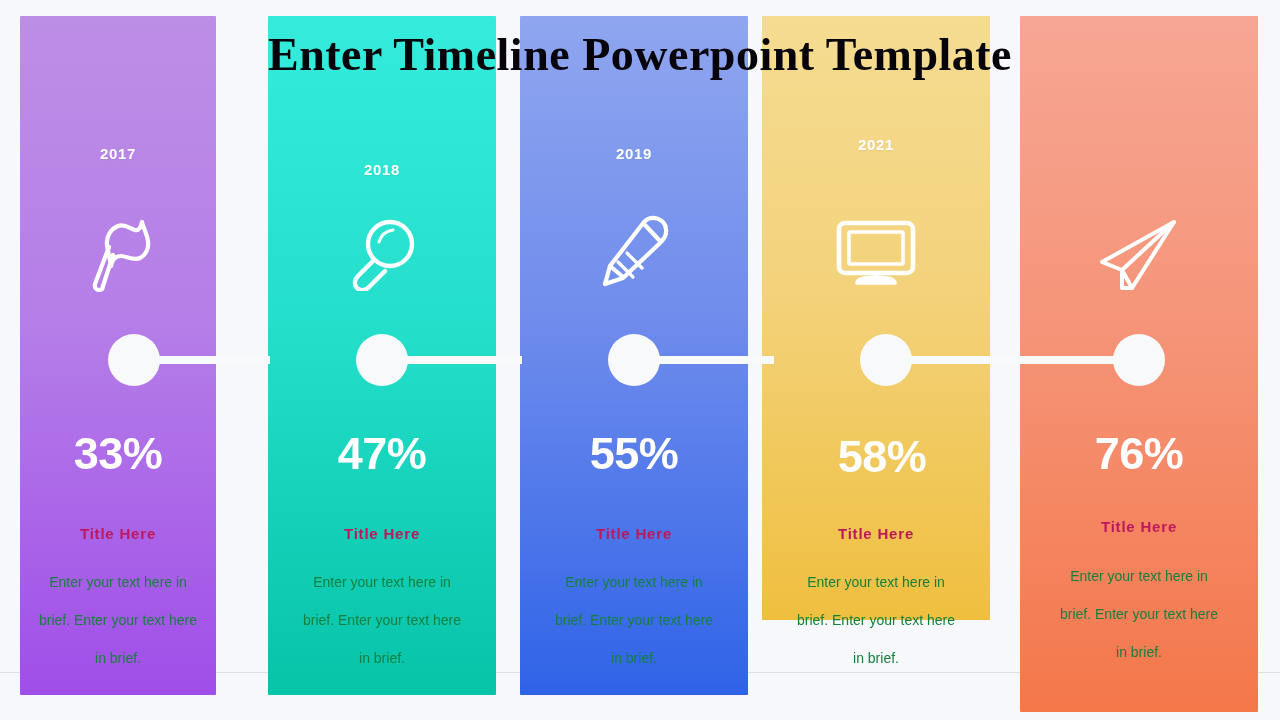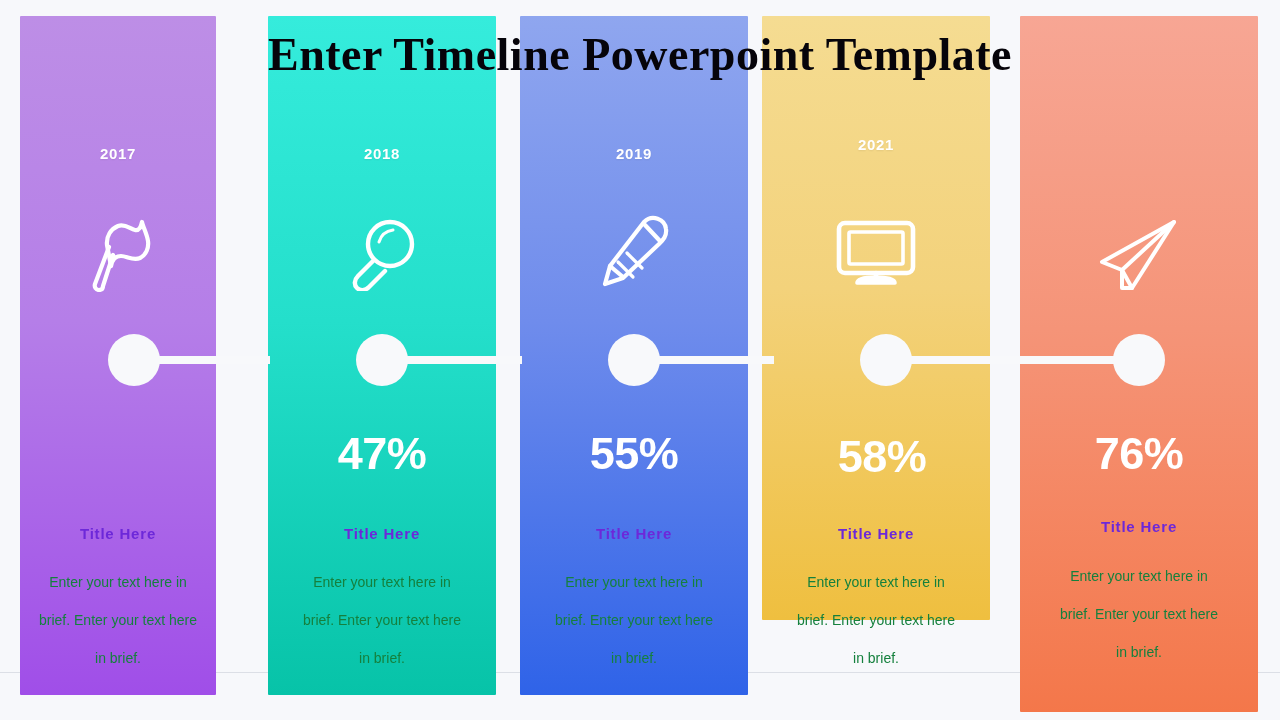--- a/index.html
+++ b/index.html
@@ -84,21 +84,21 @@
     font-weight: bold;
     font-size: 45px;
     letter-spacing: -0.5px;
     line-height: 1;
   }
 
   .title-here {
     position: absolute;
     left: 0;
     right: 0;
-    color: #6d28d9;
+    color: #be185d;
     font-weight: bold;
     font-size: 15px;
     letter-spacing: 0.8px;
   }
 
   .body-text {
     position: absolute;
     color: #15803d;
     font-size: 14px;
     line-height: 38px;
@@ -161,29 +161,30 @@
   <div class="column" style="left:20px; top:16px; width:196px; height:679px;">
     <div class="col-fill" style="background:linear-gradient(180deg,#bd8ee6 0%,#b57ee8 45%,#a04ee8 100%);"></div>
     <div class="col-content">
       <div class="year" style="top:129px;">2017</div>
       <div class="icon-wrap" style="top:198px;height:78px;">
         <svg width="66" height="78" viewBox="0 0 66 78" fill="none" stroke="#ffffff" stroke-width="4.2" stroke-linecap="round" stroke-linejoin="round">
           <path d="M22 31 C21 22 26 15 33 12 C40 9 45 15 50 16 C54 17 56 13 57 8 C58 13 62 20 63 27 C64 34 61 41 55 44 C48 47 42 42 36 42 C30 42 27 47 26 52 Z"></path>
           <path d="M24 33 L10 70 C9 73 11 76 14 76 C16 76 18 75 18 72 L28 41"></path>
         </svg>
       </div>
+      <div class="pct" style="top:415px;">33%</div>
       <div class="title-here" style="top:509px;">Title  Here</div>
       <div class="body-text" style="top:547px;">Enter your text here in brief. Enter your text here in brief.</div>
     </div>
   </div>
 
   <div class="column" style="left:268px; top:16px; width:228px; height:679px;">
     <div class="col-fill" style="background:linear-gradient(180deg,#35ecdc 0%,#24dfcb 45%,#07c3a8 100%);"></div>
     <div class="col-content">
-      <div class="year" style="top:129px;">2018</div>
+      <div class="year" style="top:145px;">2018</div>
       <div class="icon-wrap" style="top:200px;height:76px;">
         <svg width="72" height="74" viewBox="0 0 72 74" fill="none" stroke="#ffffff" stroke-width="4.4" stroke-linecap="round" stroke-linejoin="round">
           <circle cx="44" cy="27" r="22"></circle>
           <path d="M28 43 L12 59 C8 63 8 68 11 71 C14 74 19 74 23 70 L39 54" stroke-width="4.4"></path>
           <path d="M33 25 C35 18 40 14 47 13" stroke-width="3"></path>
         </svg>
       </div>
       <div class="pct" style="top:415px;">47%</div>
       <div class="title-here" style="top:509px;">Title  Here</div>
       <div class="body-text" style="top:547px;">Enter your text here in brief. Enter your text here in brief.</div>

